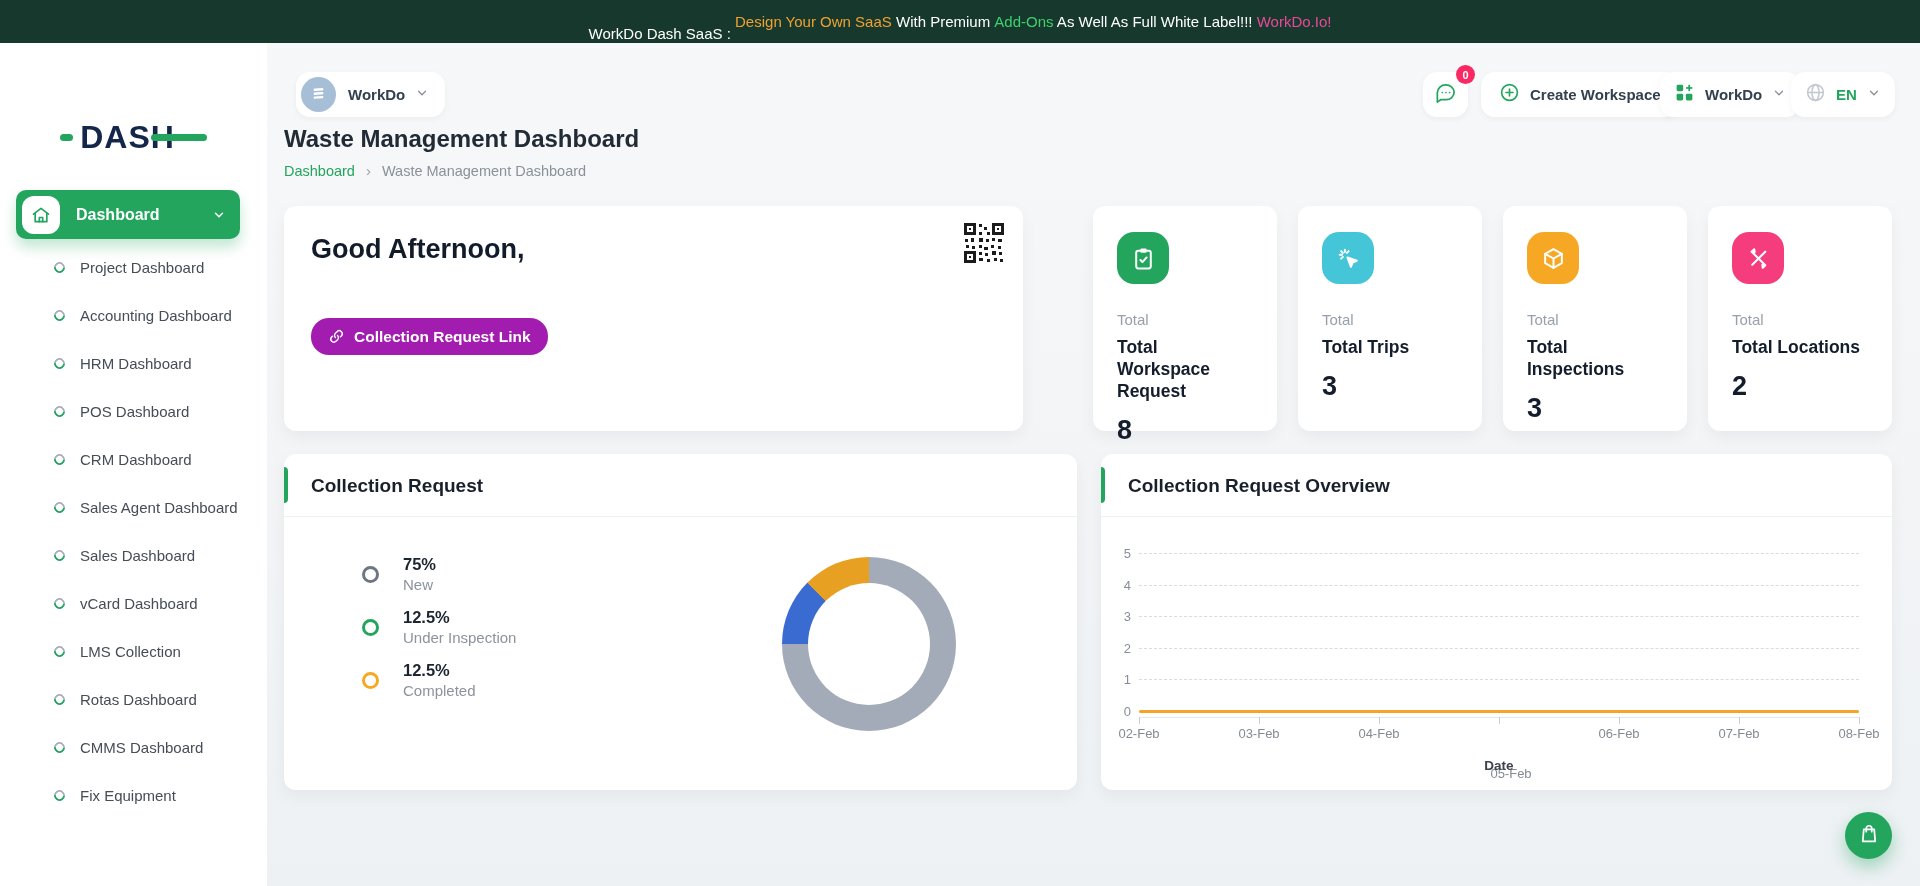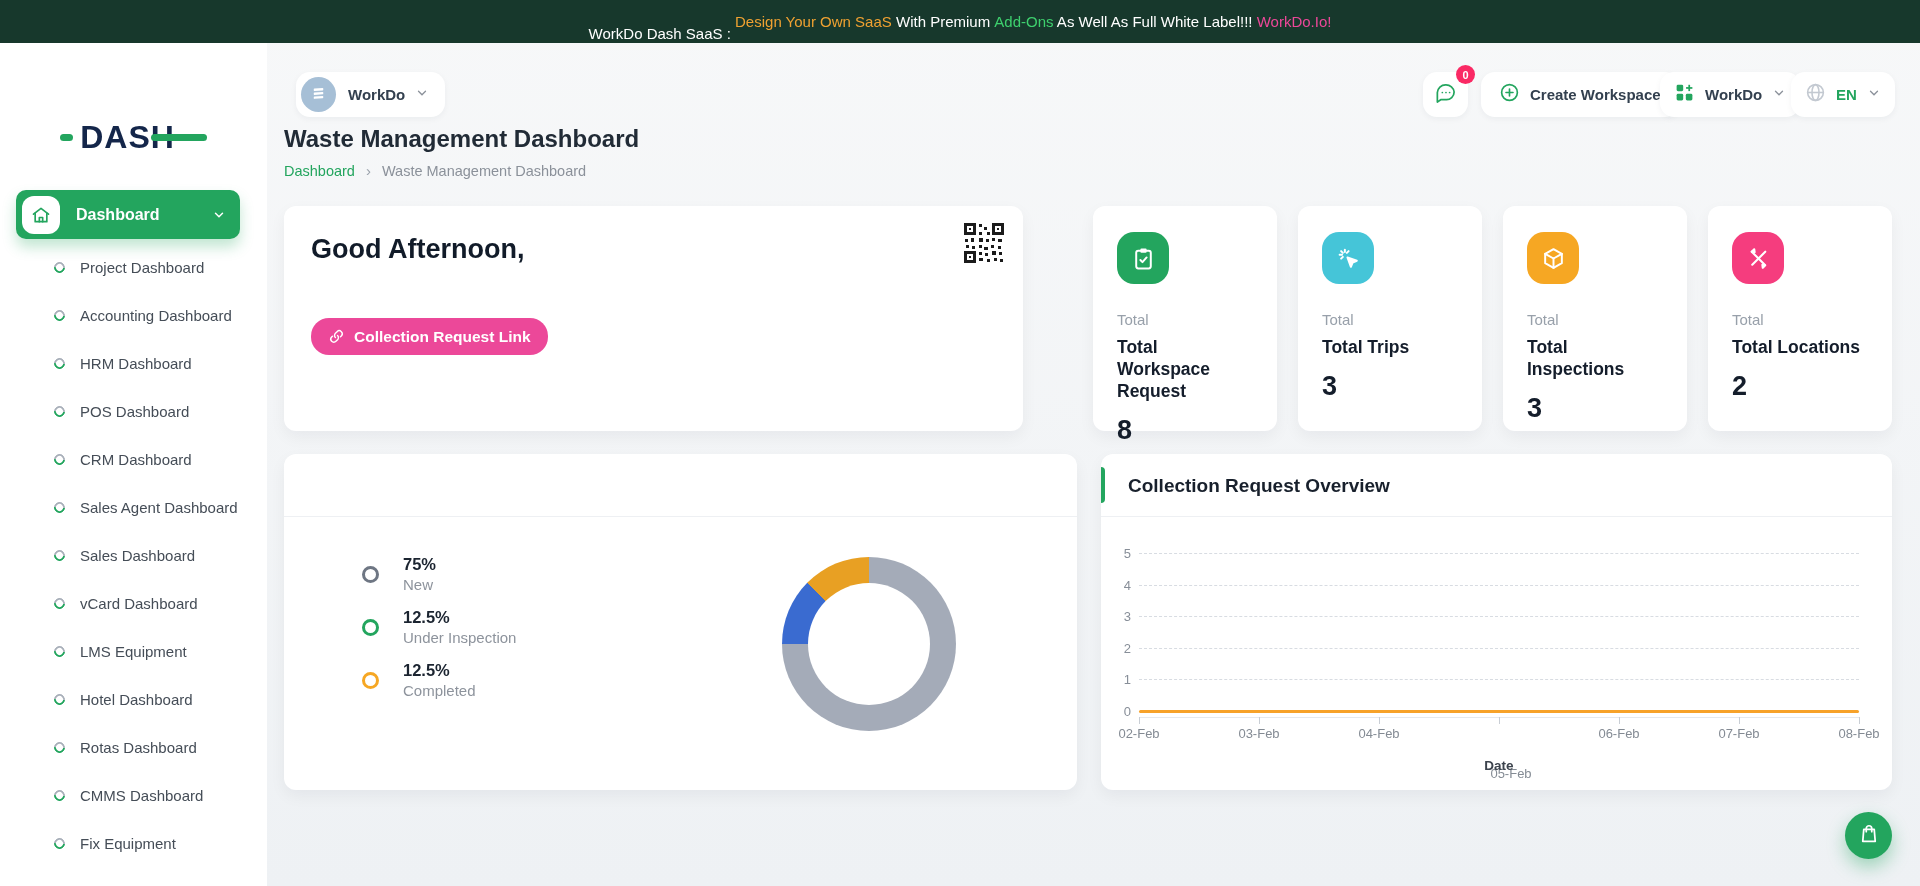--- a/index.html
+++ b/index.html
@@ -50,21 +50,21 @@
   .breadcrumb .sep { color:#9aa1ab; margin:0 11px; font-size:15px; }
   .breadcrumb .cur { color:#8b919a; }
 
   
   .card { position:absolute; background:#ffffff; border-radius:12px; box-shadow:0 6px 16px rgba(16,24,40,.05); }
 
   
   .greet { left:284px; top:206px; width:739px; height:225px; }
   .greet h2 { position:absolute; left:27px; top:28px; font-size:27px; font-weight:700; color:#111b29; }
   .greet .sub { position:absolute; left:27px; top:80px; font-size:16px; color:#434b57; }
-  .greet .btn { position:absolute; left:27px; top:112px; height:37px; background:#ec4899; border:none; border-radius:18px;
+  .greet .btn { position:absolute; left:27px; top:112px; height:37px; background:#a21caf; border:none; border-radius:18px;
                 color:#fff; font-size:15.5px; font-weight:600; font-family:inherit; display:flex; align-items:center; padding:0 17px; cursor:pointer; }
   .greet .btn svg { margin-right:9px; }
   .qr { position:absolute; right:18px; top:16px; }
 
   
   .stats { position:absolute; left:1093px; top:206px; width:799px; height:225px; display:flex; gap:21px; }
   .stat-card { width:184px; height:225px; background:#fff; border-radius:12px; box-shadow:0 6px 16px rgba(16,24,40,.05);
                padding:26px 24px; position:relative; }
   .squircle { width:52px; height:52px; border-radius:17px; display:flex; align-items:center; justify-content:center; }
   .stat-card .tlabel { margin-top:27px; font-size:15px; color:#98a0aa; }
@@ -166,25 +166,21 @@
       <li>
         <span class="mini-ring"></span>
         <span class="itxt">Sales Dashboard</span>
       </li>
       <li>
         <span class="mini-ring"></span>
         <span class="itxt">vCard Dashboard</span>
       </li>
       <li>
         <span class="mini-ring"></span>
-        <span class="itxt">LMS Equipment</span>
-      </li>
-      <li>
-        <span class="mini-ring"></span>
-        <span class="itxt">Hotel Dashboard</span>
+        <span class="itxt">LMS Collection</span>
       </li>
       <li>
         <span class="mini-ring"></span>
         <span class="itxt">Rotas Dashboard</span>
       </li>
       <li>
         <span class="mini-ring"></span>
         <span class="itxt">CMMS Dashboard</span>
       </li>
       <li>
@@ -373,20 +369,24 @@
           <path d="M18.5 18.5l-2.8-.4.4 2.8z" fill="#ffffff"></path>
         </svg>
     </div>
     <div class="tlabel">Total</div>
     <div class="ttitle">Total Locations</div>
     <div class="tval">2</div>
   </div>
 </div>
 
 <div class="card chart-card donut-card">
+  <div class="chead">
+    <span class="accent"></span>
+    <span class="ctitle">Collection Request</span>
+  </div>
   <div class="cdivider"></div>
 
   <div class="legend">
     <div class="lg-row">
       <span class="ring" style="border-color: rgb(110, 118, 131);"></span>
       <span>
         <div class="lg-pct">75%</div>
         <div class="lg-lbl">New</div>
       </span>
     </div>

